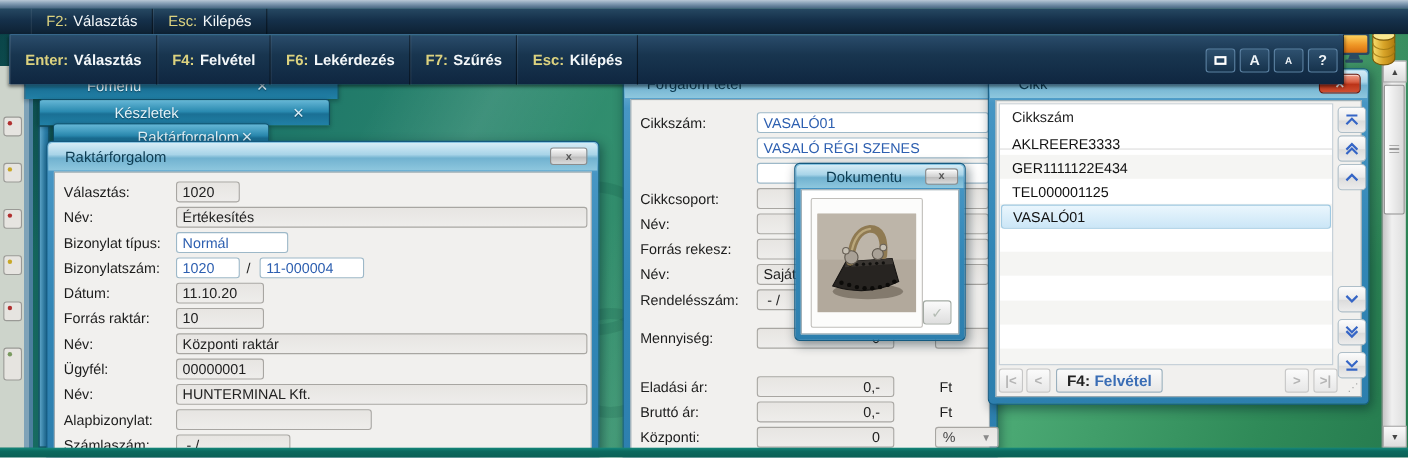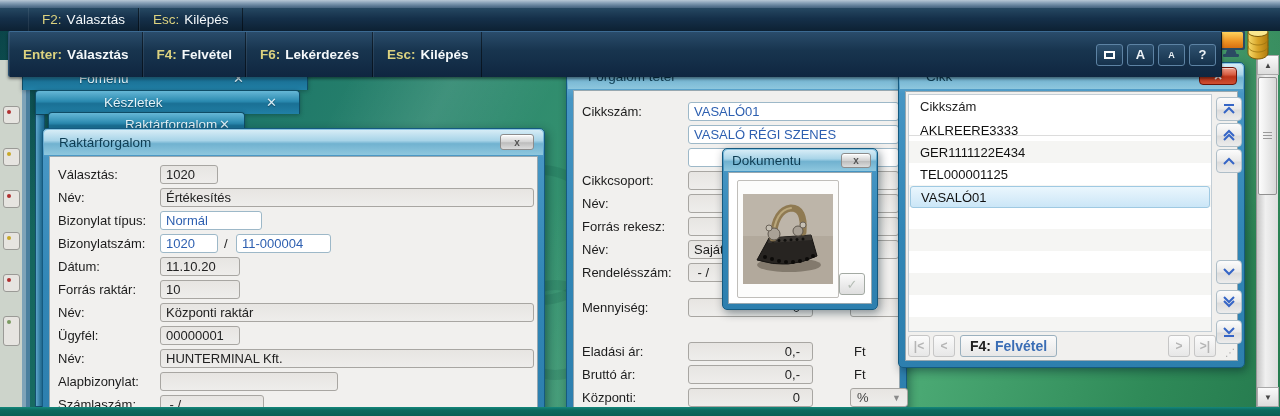--- a/index.html
+++ b/index.html
@@ -165,20 +165,24 @@
     <span class="kkey">Enter:</span>
     <span class="klabel">Választás</span>
   </div>
   <div class="kitem">
     <span class="kkey">F4:</span>
     <span class="klabel">Felvétel</span>
   </div>
   <div class="kitem">
     <span class="kkey">F6:</span>
     <span class="klabel">Lekérdezés</span>
+  </div>
+  <div class="kitem">
+    <span class="kkey">F7:</span>
+    <span class="klabel">Szűrés</span>
   </div>
   <div class="kitem">
     <span class="kkey">Esc:</span>
     <span class="klabel">Kilépés</span>
   </div>
   <div class="winbtns">
     <div class="winbtn">
         <span class="maxglyph"></span>
       </div>
     <div class="winbtn">A</div>
@@ -265,21 +269,21 @@
     <div class="inp num" style="left:114px;top:297px;width:125px">0</div>
     <div class="dd" style="left:276px;top:297px;width:58px">
       <span>%</span>
       <span class="arrow">▼</span>
     </div>
   </div>
 </div>
 
 <div class="vwin rounded" style="left:722px;top:148px;width:156px;height:162px;z-index:7">
   <div class="vtitle" style="height:21px">
-    <span style="margin-left:8px;overflow:hidden;white-space:nowrap">Dokumentu</span>
+    <span style="margin-left:27px;overflow:hidden;white-space:nowrap">Dokumentu</span>
   </div>
   <div class="silverx" style="right:6px;top:4px;width:30px;height:15px">x</div>
   <div class="vbody" style="top:23px;left:5px;right:5px;bottom:5px;background:#fff">
     <div class="imgframe" style="left:8px;top:7px;width:102px;height:118px">
       <div class="abs" style="left:5px;top:13px">
         <svg width="90" height="90" viewBox="0 0 90 90">
           <rect width="90" height="90" fill="#b2a99c"></rect>
           <rect width="90" height="42" fill="#bdb5a9"></rect>
           <ellipse cx="46" cy="71" rx="32" ry="7" fill="rgba(60,52,40,.40)"></ellipse>
           <path d="M14 66 L26 44 L68 41 L74 62 Q46 76 14 66 Z" fill="#272421" stroke="#161412"></path>

